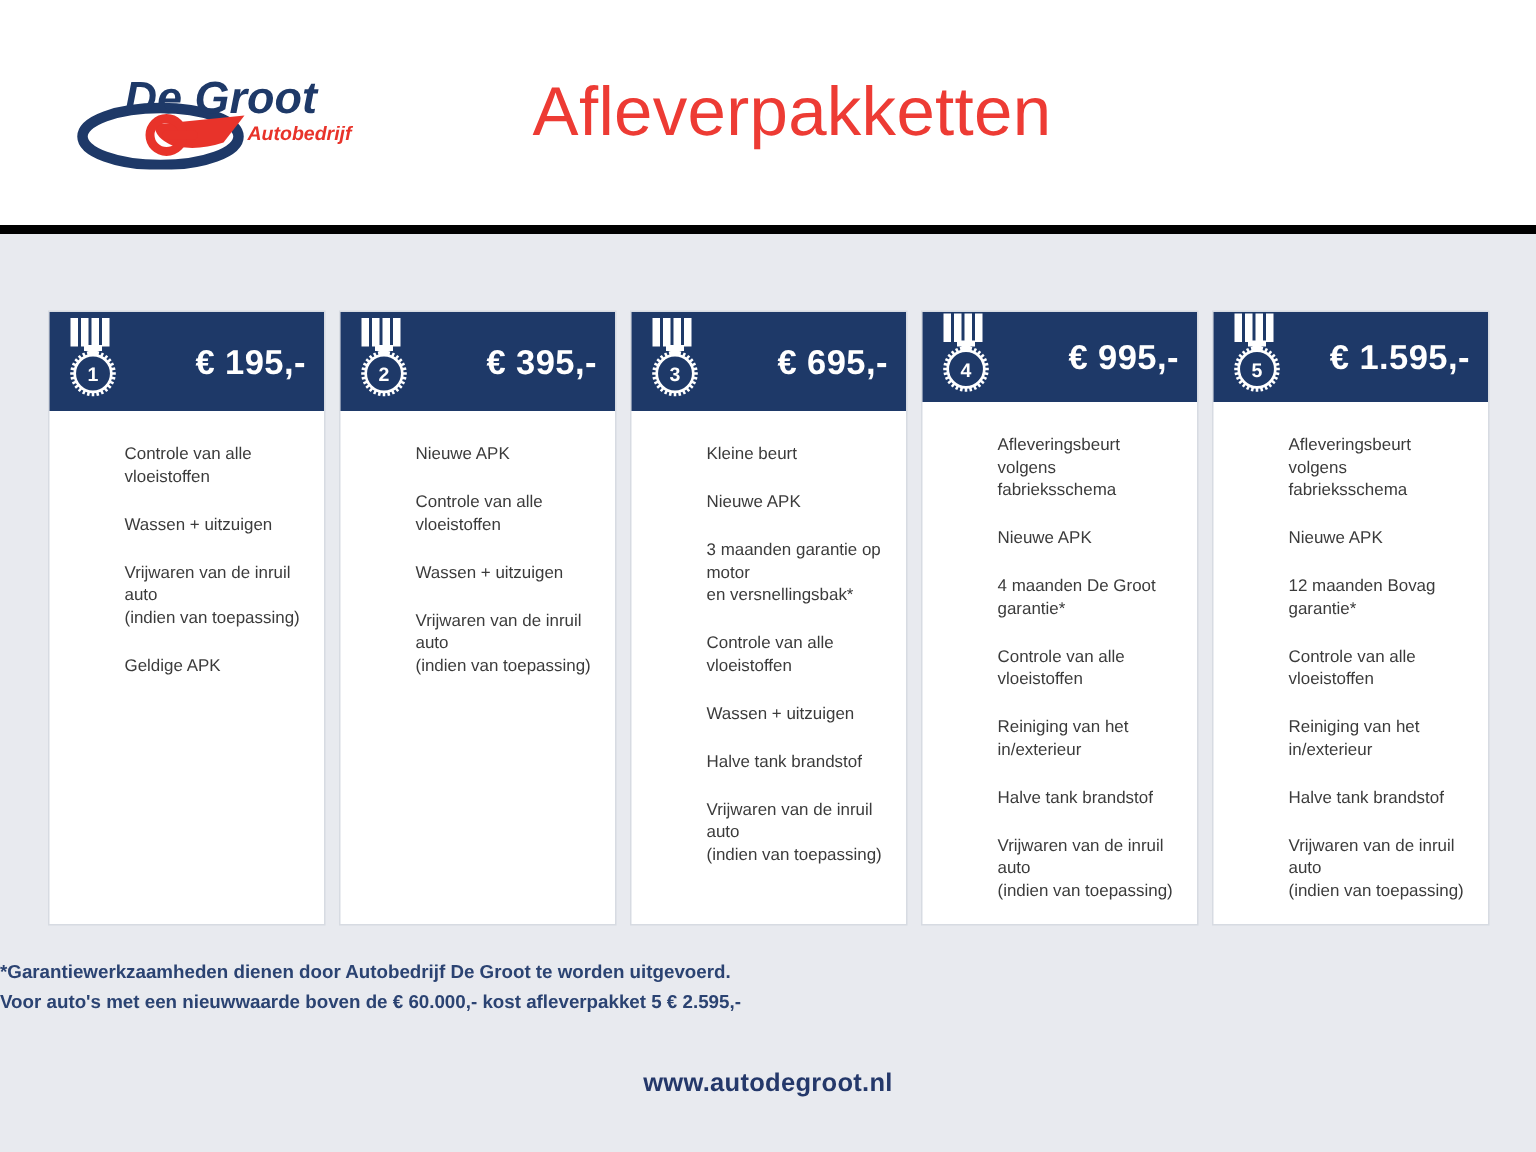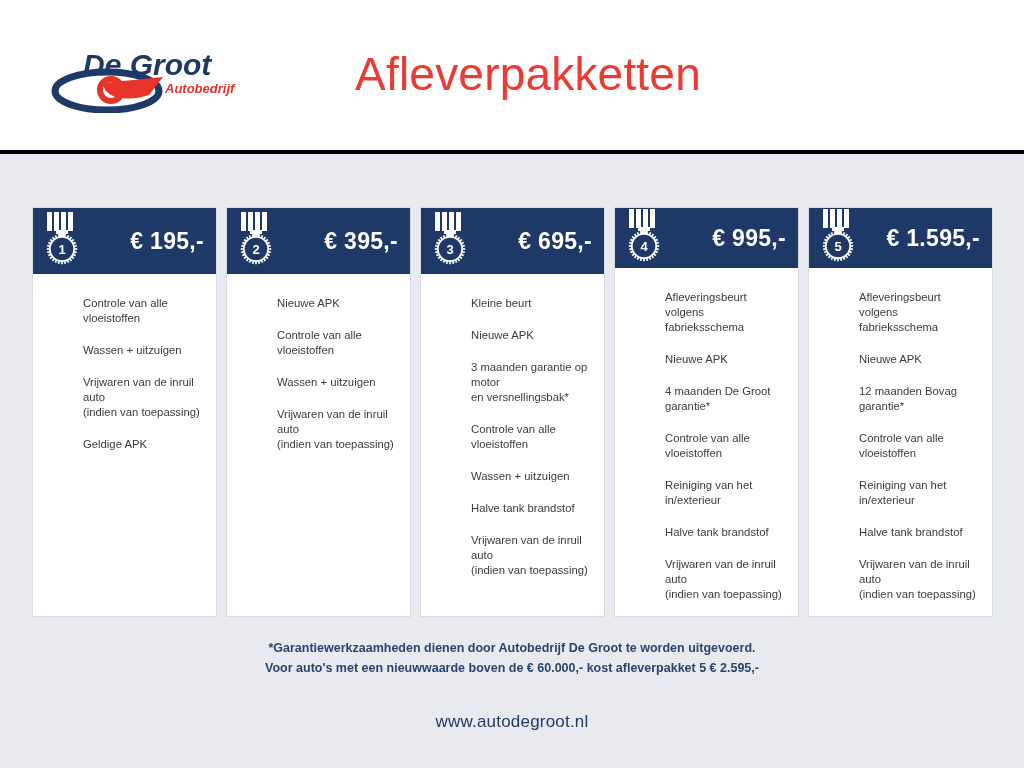--- a/index.html
+++ b/index.html
@@ -21,21 +21,21 @@
     height: 768px;
     background: #e8eaef;
   }
   
   .header {
     position: absolute;
     left: 0; top: 0;
     width: 1024px;
     height: 150px;
     background: #ffffff;
-    border-bottom: 4px solid #000000;
+    border-bottom: 6px solid #000000;
     text-decoration: underline;
   }
   .logo {
     position: absolute;
     left: 45px;
     top: 45px;
     width: 210px;
     height: 68px;
   }
   .logo svg { display: block; }
@@ -106,36 +106,35 @@
     margin-bottom: 17px;
     white-space: pre-line;
   }
   .feature:last-child { margin-bottom: 0; }
   
   .footer-notes {
     position: absolute;
     left: 0;
     top: 638px;
     width: 1024px;
-    text-align: center;
   }
   .note {
     font-size: 12.5px;
     line-height: 20px;
     color: #2b4372;
     font-weight: 600;
   }
   .site-url {
     position: absolute;
     left: 0;
     top: 712px;
     width: 1024px;
     text-align: center;
     font-size: 17px;
-    font-weight: normal;
+    font-weight: bold;
     color: #24386a;
     letter-spacing: 0.2px;
   }
 </style>
 </head>
 <body>
 
 <div class="page">
 
   <div class="header">

